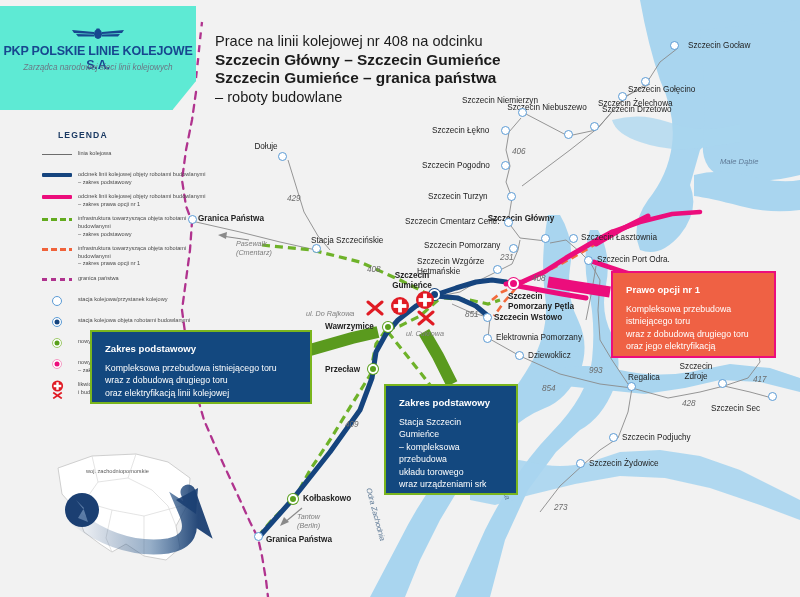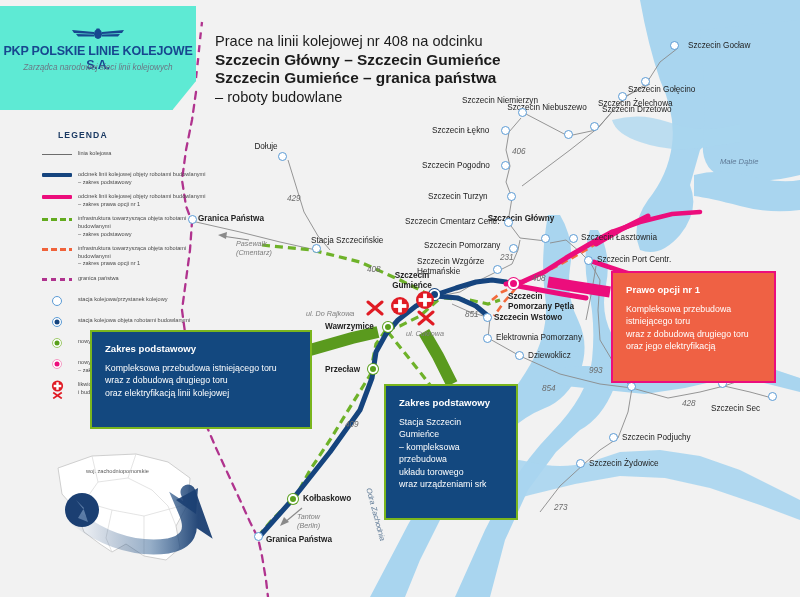--- a/index.html
+++ b/index.html
@@ -88,21 +88,21 @@
   .c-blue::after  { background: #15447e; }
   .c-green { background: #ffffff; border: 1.4px solid #9ec96a; }
   .c-green::after { background: #5aa01c; }
   .c-pink  { background: #ffffff; border: 1.4px solid #f49ac4; }
   .c-pink::after  { background: #ec0d7c; }
   .sym-cross { position: absolute; left: 12px; top: -1px; width: 15px; height: 19px; }
 
   
   .box {
     position: absolute; z-index: 36;
-    padding: 11px 13px 28px 13px;
+    padding: 11px 13px 3px 13px;
     color: #ffffff;
   }
   .box .bx-title { font-size: 9.6px; font-weight: bold; margin-bottom: 8px; }
   .box .bx-body  { font-size: 8.8px; line-height: 12.4px; white-space: pre-line; }
   .box-blue { background: #13487f; border: 2px solid #7ab51d; }
   .box-red  { background: #ef6144; border: 2px solid #ec0d7c; }
 
   #box-basic-1 { left: 90px; top: 330px; width: 222px; }
   #box-basic-2 { left: 384px; top: 384px; width: 134px; }
   #box-option  { left: 611px; top: 271px; width: 165px; }
@@ -425,21 +425,21 @@
       <div class="lbl" style="top: 161px; left: 422px;">Szczecin Pogodno</div>
       <div class="st st-w" style="left: 506.5px; top: 191.5px;"></div>
       <div class="lbl" style="top: 192px; left: 428px;">Szczecin Turzyn</div>
       <div class="st st-w" style="left: 503.5px; top: 217.5px;"></div>
       <div class="lbl" style="top: 217px; left: 405px;">Szczecin Cmentarz Centr.</div>
       <div class="st st-w" style="left: 540.5px; top: 233.5px;"></div>
       <div class="lbl bold c" style="top: 214px; left: 461px; width: 120px;">Szczecin Główny</div>
       <div class="st st-w" style="left: 568.5px; top: 233.5px;"></div>
       <div class="lbl" style="top: 233px; left: 581px;">Szczecin Łasztownia</div>
       <div class="st st-w" style="left: 583.5px; top: 255.5px;"></div>
-      <div class="lbl" style="top: 255px; left: 597px;">Szczecin Port Centr.</div>
+      <div class="lbl" style="top: 255px; left: 597px;">Szczecin Port Odra.</div>
       <div class="st st-w" style="left: 508.5px; top: 243.5px;"></div>
       <div class="lbl" style="top: 241px; left: 424px;">Szczecin Pomorzany</div>
       <div class="st st-w" style="left: 492.5px; top: 264.5px;"></div>
       <div class="lbl" style="top: 257px; left: 417px;">Szczecin Wzgórze
 Hetmańskie</div>
       <div class="st st-b" style="left: 428.5px; top: 288.5px;"></div>
       <div class="lbl bold c" style="top: 271px; left: 352px; width: 120px;">Szczecin
 Gumieńce</div>
       <div class="st st-p" style="left: 507.5px; top: 277.5px;"></div>
       <div class="lbl bold" style="top: 292px; left: 508px;">Szczecin

